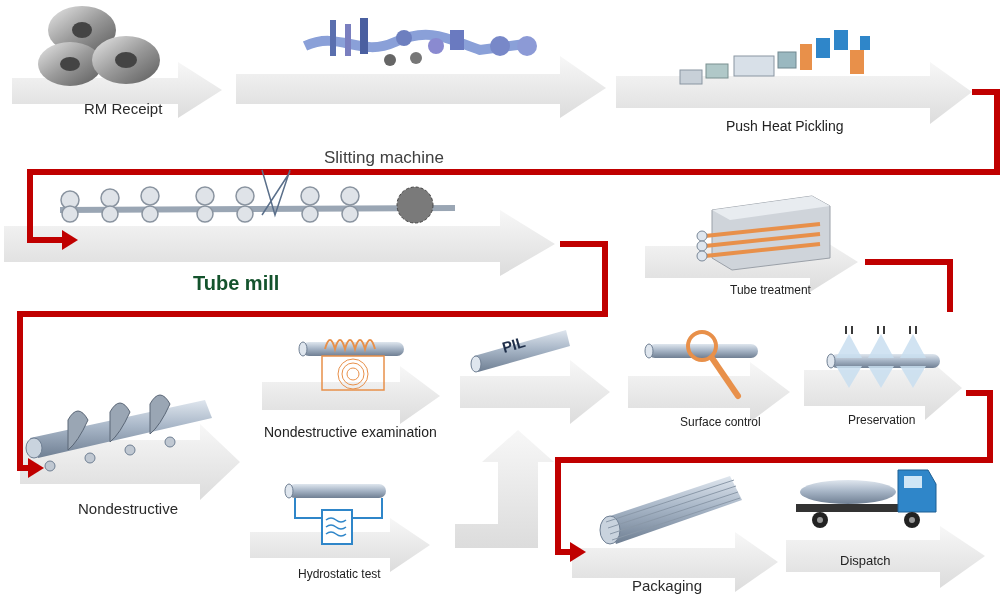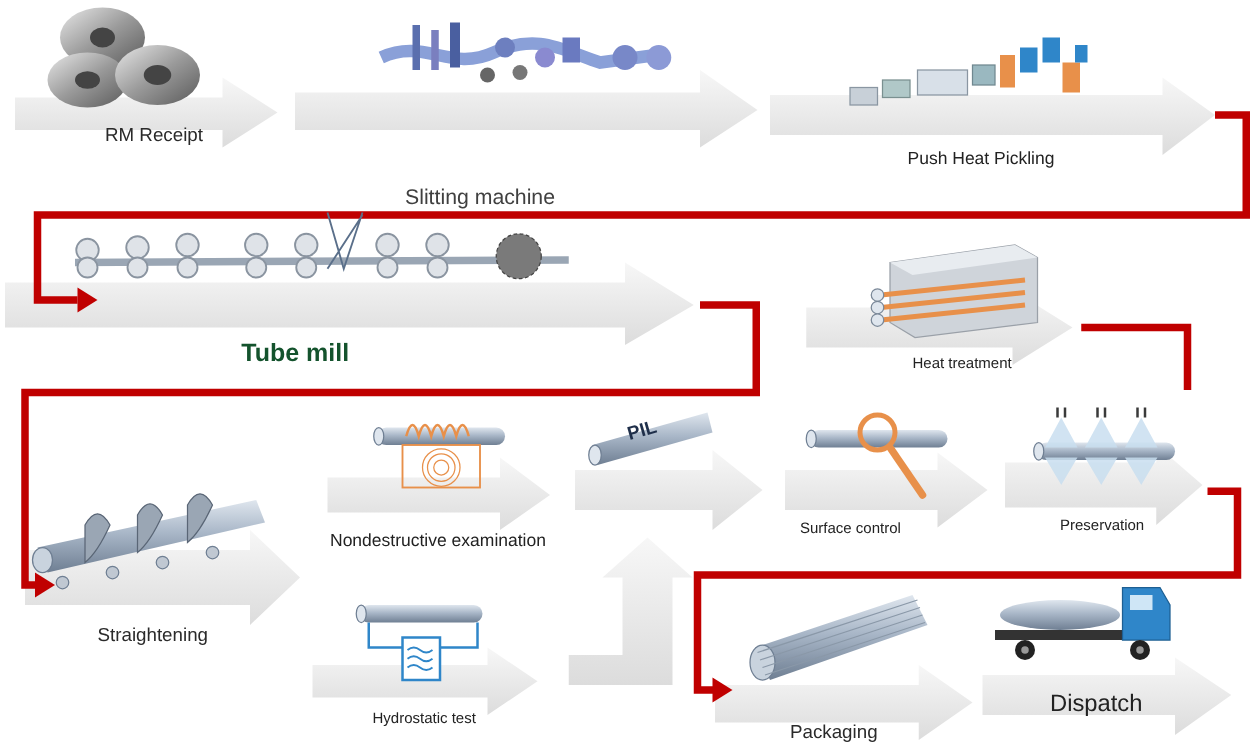--- a/index.html
+++ b/index.html
@@ -219,21 +219,21 @@
       <circle cx="820" cy="520" r="3" fill="#999"></circle>
     <circle cx="912" cy="520" r="8" fill="#222"></circle>
       <circle cx="912" cy="520" r="3" fill="#999"></circle>
   </g>
 </svg>
 
 <div class="lbl l-med" style="left:44px;top:100px;margin-left:40px;">RM Receipt</div>
 <div class="lbl l-big" style="left:324px;top:110px;font-size:17px;font-weight:normal;color:#404040;margin-top:38px;">Slitting machine</div>
 <div class="lbl l-sm" style="left:726px;top:118px;font-size:14px;">Push Heat Pickling</div>
 <div class="lbl l-big" style="left:193px;top:272px;font-size:20px;">Tube mill</div>
-<div class="lbl l-sm" style="left:730px;top:283px;">Heat treatment</div>
-<div class="lbl l-med" style="left:78px;top:500px;">Straightening</div>
+<div class="lbl l-sm" style="left:730px;top:283px;">Tube treatment</div>
+<div class="lbl l-med" style="left:78px;top:500px;">Nondestructive</div>
 <div class="lbl l-sm" style="left:264px;top:424px;font-size:14px;">Nondestructive examination</div>
 <div class="lbl l-sm" style="left:298px;top:567px;">Hydrostatic test</div>
 <div class="lbl" style="left:502px;top:336px;font-size:15px;font-weight:bold;color:#1f2f4a;transform:rotate(-16deg);">PIL</div>
-<div class="lbl l-sm" style="left:640px;top:415px;">Surface control</div>
+<div class="lbl l-sm" style="left:680px;top:415px;">Surface control</div>
 <div class="lbl l-sm" style="left:848px;top:413px;text-align:center;">Preservation</div>
 <div class="lbl l-med" style="left:632px;top:577px;">Packaging</div>
-<div class="lbl l-sm" style="left:840px;top:553px;font-size:19px;text-align:right;">Dispatch</div>
+<div class="lbl l-sm" style="left:840px;top:553px;font-size:13px;text-align:right;">Dispatch</div>
 
 </body></html>

